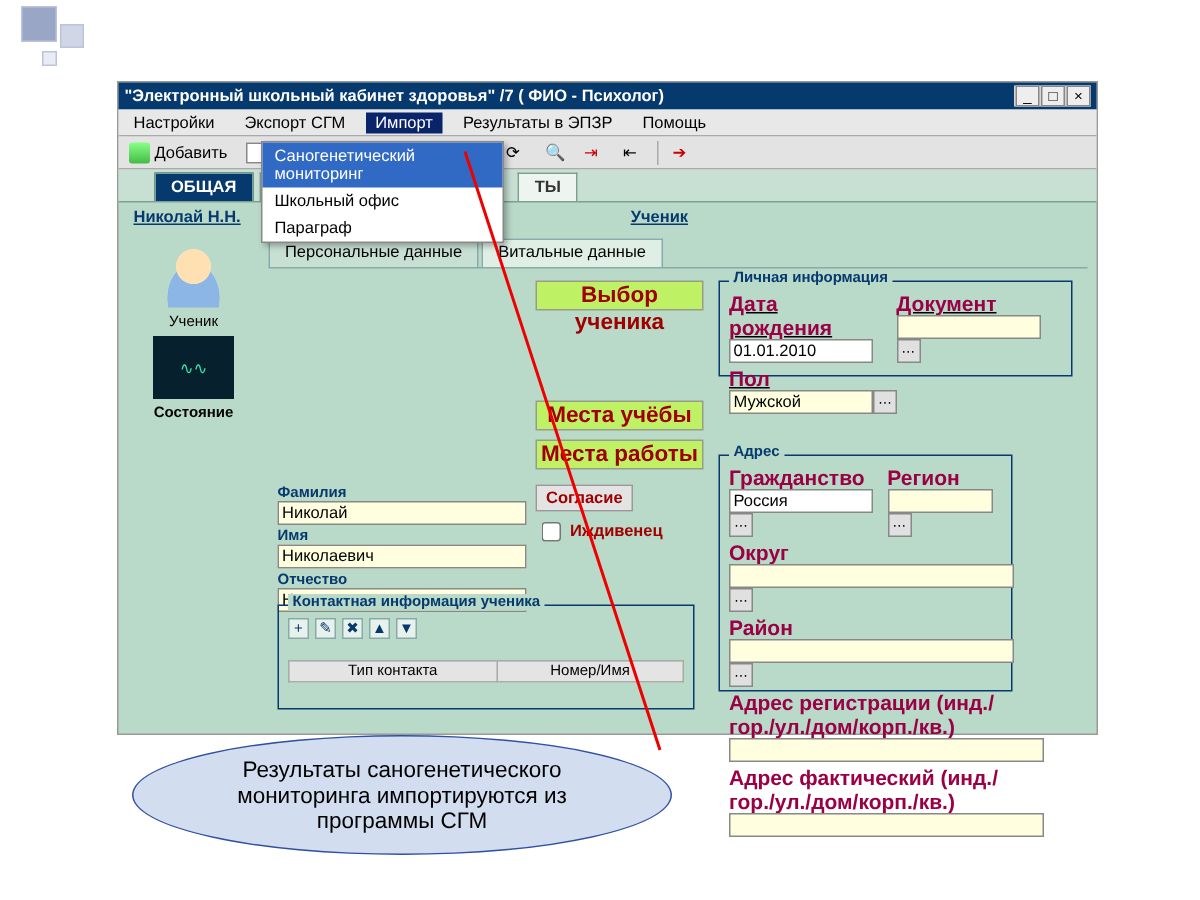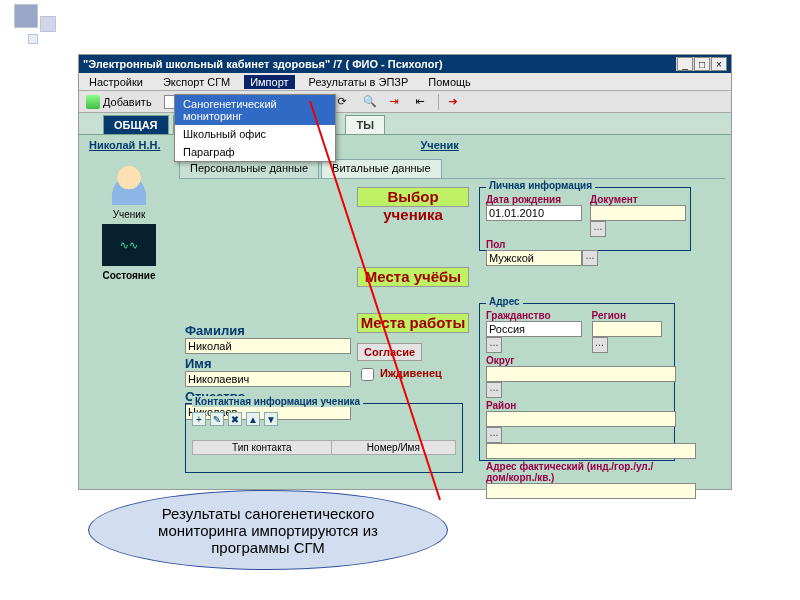--- a/index.html
+++ b/index.html
@@ -45,35 +45,35 @@
   .subtabs { height:20px; display:flex; border-bottom:1px solid #8aa; }
   .subtab { padding:2px 10px; border:1px solid #8aa; border-bottom:none; margin-right:2px; background:#dfefe6; font-size:11px; cursor:pointer;}
   .subtab.active { background:#c8e0d4;}
   .panel { position:absolute; top:24px; left:0; right:0; bottom:0; }
 
   .photo-box { position:absolute; left:6px; top:4px; width:122px; height:130px; border:1px solid #555; background:#f5f5f5; text-align:center; }
   .photo-ph { width:100%; height:94px; background: radial-gradient(circle at 50% 30%, #d0d0d0 0 24%, transparent 25%), radial-gradient(ellipse at 50% 90%, #d0d0d0 0 50%, transparent 51%); }
   .photo-txt { font-size:9px; color:#b00; font-weight:bold; line-height:1.2; padding-top:2px;}
 
   .fld-col { position:absolute; left:6px; top:138px; width:166px;}
-  .fld-lbl { font-size:13px; font-weight:bold; color:#063a6e; margin-top:2px;}
+  .fld-lbl { font-size:10px; font-weight:bold; color:#063a6e; margin-top:2px;}
   .fld-in { width:100%; height:16px; border:1px solid #888; background:#ffffe0; font-size:11px; padding:0 2px;}
 
   .btn-col { position:absolute; left:178px; top:4px; width:112px;}
   .red-btn { display:block; width:100%; height:20px; background:#bef264; border:1px solid #999; color:#a00000; font-weight:bold; font-size:15px; margin-bottom:36px; cursor:pointer; text-align:center; line-height:18px;}
   .red-text { color:#a00000; font-weight:bold; display:inline;}
   .cb { vertical-align:middle;}
 
   .group { position:absolute; border:1px solid #063a6e; padding:6px 6px 6px 6px;}
   .group .legend { position:absolute; top:-8px; left:6px; font-size:10px; font-weight:bold; color:#063a6e; background:#b9d9c9; padding:0 3px;}
-  .grp-personal { left:300px; top:4px; width:212px; height:64px;}
+  .grp-personal { left:300px; top:4px; width:236px; height:64px;text-decoration:underline;}
   .grp-address  { left:300px; top:120px; width:196px; height:158px;}
   .grp-contact  { left:6px; top:220px; width:278px; height:70px; }
 
-  .mini-lbl { font-size:10px; font-weight:bold; color:#9b0045;}
+  .mini-lbl { font-size:14px; font-weight:bold; color:#9b0045;}
   .mini-in { height:16px; border:1px solid #888; background:#fff; font-size:11px; padding:0 2px; width:96px;}
   .dd { width:16px; height:16px; background:#e0e0e0; border:1px solid #888; display:inline-flex; align-items:center; justify-content:center; font-size:9px; cursor:pointer; vertical-align:top;}
 
   .tbl { width:100%; border-collapse:collapse; margin-top:14px;}
   .tbl th { background:#e4e4e4; border:1px solid #aaa; font-size:10px; font-weight:normal; padding:1px;}
   .contact-tools { font-size:10px; color:#063a6e; display:flex; gap:4px; margin-top:2px;}
   .contact-tools span { width:14px; height:14px; border:1px solid #8aa; background:#e8f2ec; display:inline-flex; align-items:center; justify-content:center; cursor:pointer;}
 
   .callout { position:absolute; left:88px; top:490px; width:360px; height:80px; background:#d2ddef; border:1px solid #3050a0; border-radius:50%/50%; display:flex; align-items:center; justify-content:center; text-align:center; font-family:Arial; font-size:15px; padding:8px 28px;}
   .red-line { position:absolute; stroke:#e00; stroke-width:2; pointer-events:none; z-index:20;}
@@ -173,21 +173,21 @@
           <input class="fld-in" value="Николай" style="">
           <div class="fld-lbl">Имя</div>
           <input class="fld-in" value="Николаевич" style="">
           <div class="fld-lbl">Отчество</div>
           <input class="fld-in" value="Николаев" style="">
         </div>
 
         <div class="btn-col">
           <div class="red-btn">Выбор ученика</div>
           <div style="height:24px"></div>
-          <div class="red-btn" style="margin-bottom:26px">Места учёбы</div>
+          <div class="red-btn" style="margin-bottom:6px">Места учёбы</div>
           <div class="red-btn" style="margin-bottom:10px">Места работы</div>
           <div style="display:flex; align-items:center; gap:6px;">
             <span class="red-text" style="border:1px solid #999; background:#e3e3e3; padding:2px 6px; cursor:pointer">Согласие</span>
           </div>
           <div style="margin-top:4px"><input type="checkbox" class="cb" style=""> <span class="red-text">Иждивенец</span></div>
         </div>
 
         <div class="group grp-personal">
           <span class="legend">Личная информация</span>
           <div style="display:flex; gap:8px;">
@@ -215,20 +215,21 @@
             </div>
             <div>
               <div class="mini-lbl">Регион</div>
               <input class="mini-in" style="width: 70px; background: rgb(255, 255, 224);"><span class="dd">⋯</span>
             </div>
           </div>
           <div class="mini-lbl" style="margin-top:2px">Округ</div>
           <input class="mini-in" style="width: 190px; background: rgb(255, 255, 224);"><span class="dd">⋯</span>
           <div class="mini-lbl" style="margin-top:2px">Район</div>
           <input class="mini-in" style="width: 190px; background: rgb(255, 255, 224);"><span class="dd">⋯</span>
+          <div class="mini-lbl" style="margin-top:2px">Адрес регистрации (инд./гор./ул./дом/корп./кв.)</div>
           <input class="mini-in" style="width: 210px; background: rgb(255, 255, 224);">
           <div class="mini-lbl" style="margin-top:2px">Адрес фактический (инд./гор./ул./дом/корп./кв.)</div>
           <input class="mini-in" style="width: 210px; background: rgb(255, 255, 224);">
         </div>
 
         <div class="group grp-contact">
           <span class="legend">Контактная информация ученика</span>
           <div class="contact-tools">
             <span>+</span>
             <span>✎</span>

